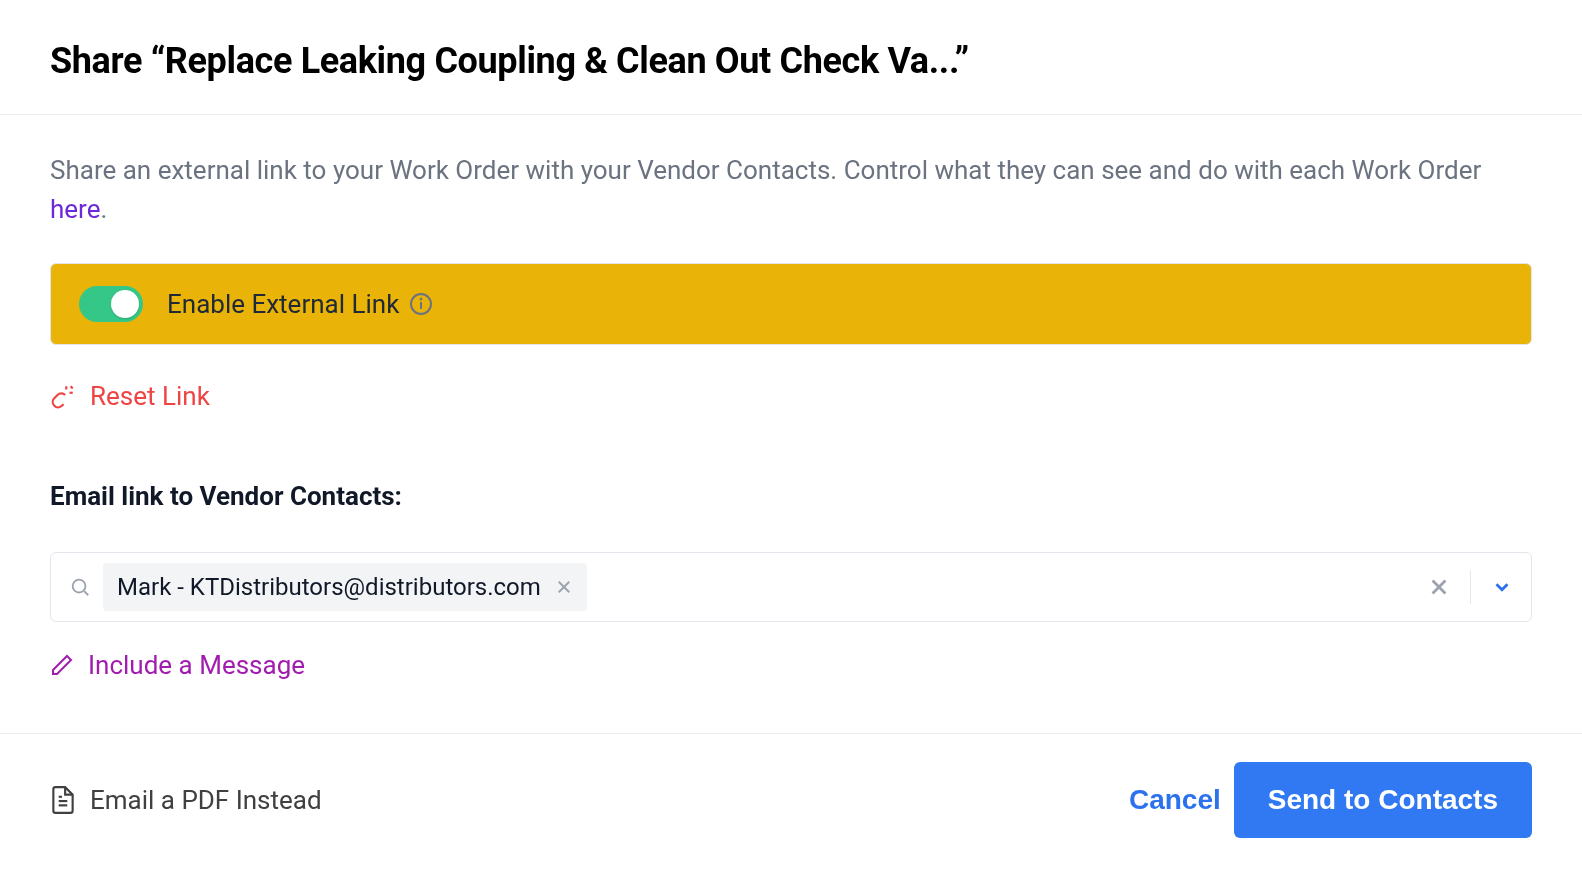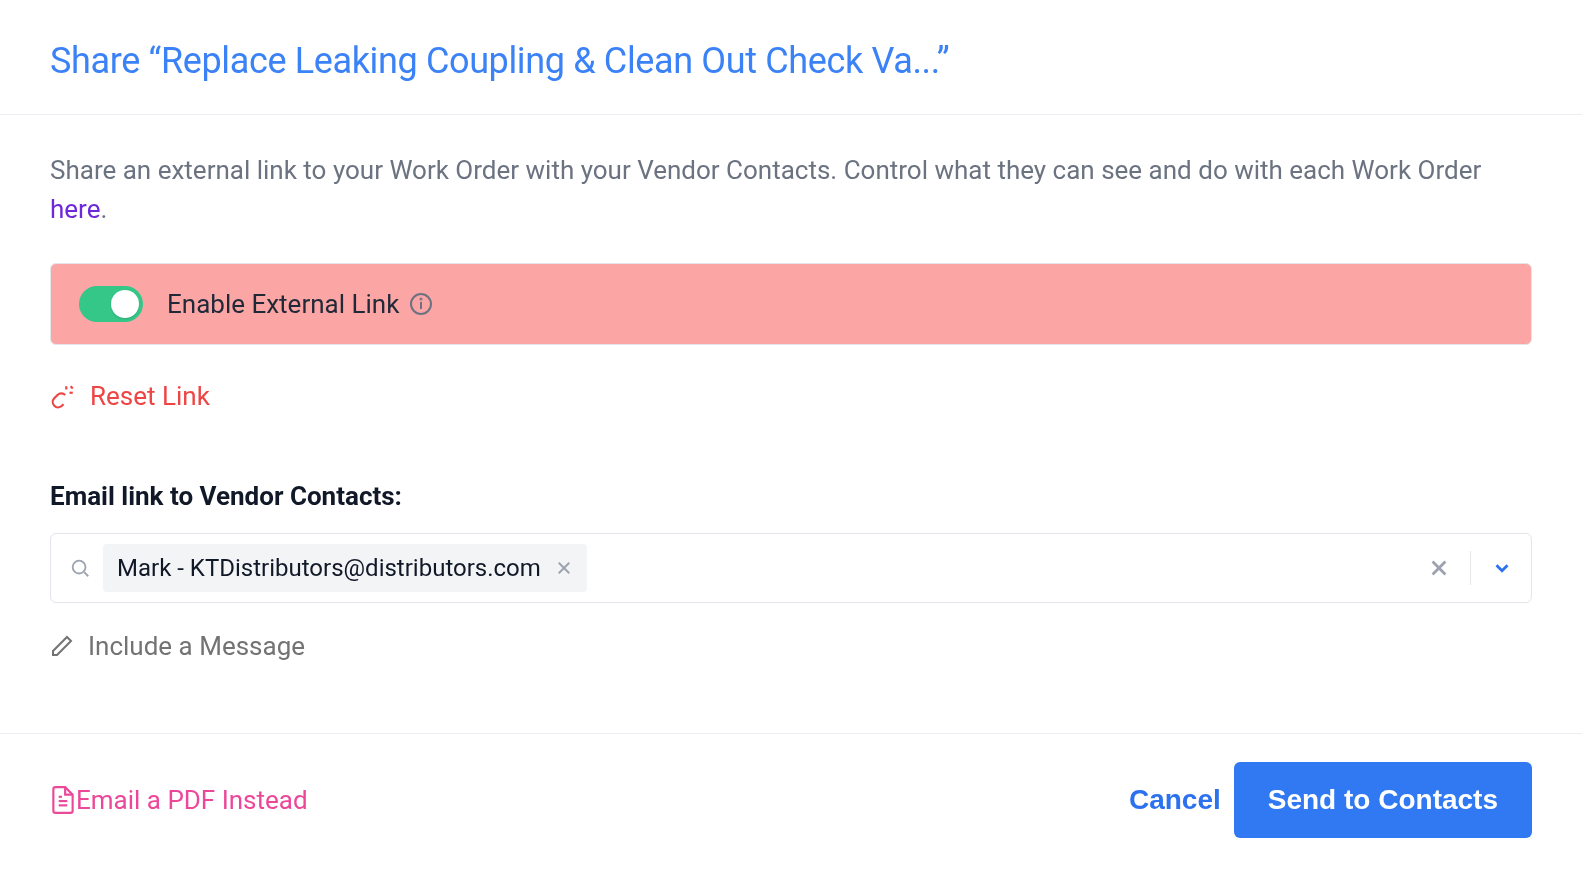--- a/index.html
+++ b/index.html
@@ -18,22 +18,22 @@
     display: flex;
     flex-direction: column;
   }
 
   .header {
     padding: 40px 50px 32px 50px;
     border-bottom: 1px solid #eaeef3;
   }
   .title {
     font-size: 36px;
-    font-weight: 400;
-    color: #3b82f6;
+    font-weight: 700;
+    color: #000000;
     letter-spacing: -0.01em;
   }
 
   .body {
     padding: 36px 50px 0 50px;
     flex: 1;
   }
 
   .intro {
     font-size: 26px;
@@ -41,21 +41,21 @@
     color: #6b7280;
     margin-bottom: 34px;
   }
   .intro .link {
     color: #6d28d9;
     cursor: pointer;
   }
 
   .enable-box {
     border: 1px solid #e2e6ec;
-    background: #fca5a5;
+    background: #eab308;
     border-radius: 6px;
     padding: 22px 28px;
     display: flex;
     align-items: center;
     justify-content: space-between;
   }
   .enable-left {
     display: flex;
     align-items: center;
     gap: 24px;
@@ -120,21 +120,21 @@
   }
 
   .section-label {
     margin-top: 70px;
     font-size: 26px;
     font-weight: 700;
     color: #111827;
   }
 
   .combo {
-    margin-top: 22px;
+    margin-top: 41px;
     border: 1px solid #e2e6ec;
     border-radius: 6px;
     display: flex;
     align-items: center;
     padding: 10px 12px;
     gap: 12px;
   }
   .search-icon {
     width: 22px;
     height: 22px;
@@ -178,40 +178,41 @@
     color: #2c72ef;
     cursor: pointer;
     margin-right: 6px;
   }
 
   .include-row {
     margin-top: 28px;
     display: flex;
     align-items: center;
     gap: 14px;
-    color: #737373;
+    color: #a21caf;
     font-size: 26px;
     cursor: pointer;
   }
   .pencil-icon {
     width: 24px;
     height: 24px;
   }
 
   .footer {
     border-top: 1px solid #eaeef3;
     padding: 28px 50px 34px 50px;
     display: flex;
     align-items: center;
     justify-content: space-between;
   }
   .footer-left {
     display: flex;
     align-items: flex-start;
-    color: #ec4899;
+    gap: 14px;
+    color: #404040;
     font-size: 26px;
     cursor: pointer;
   }
   .file-icon {
     width: 26px;
     height: 30px;
   }
   .footer-right {
     display: flex;
     align-items: center;

